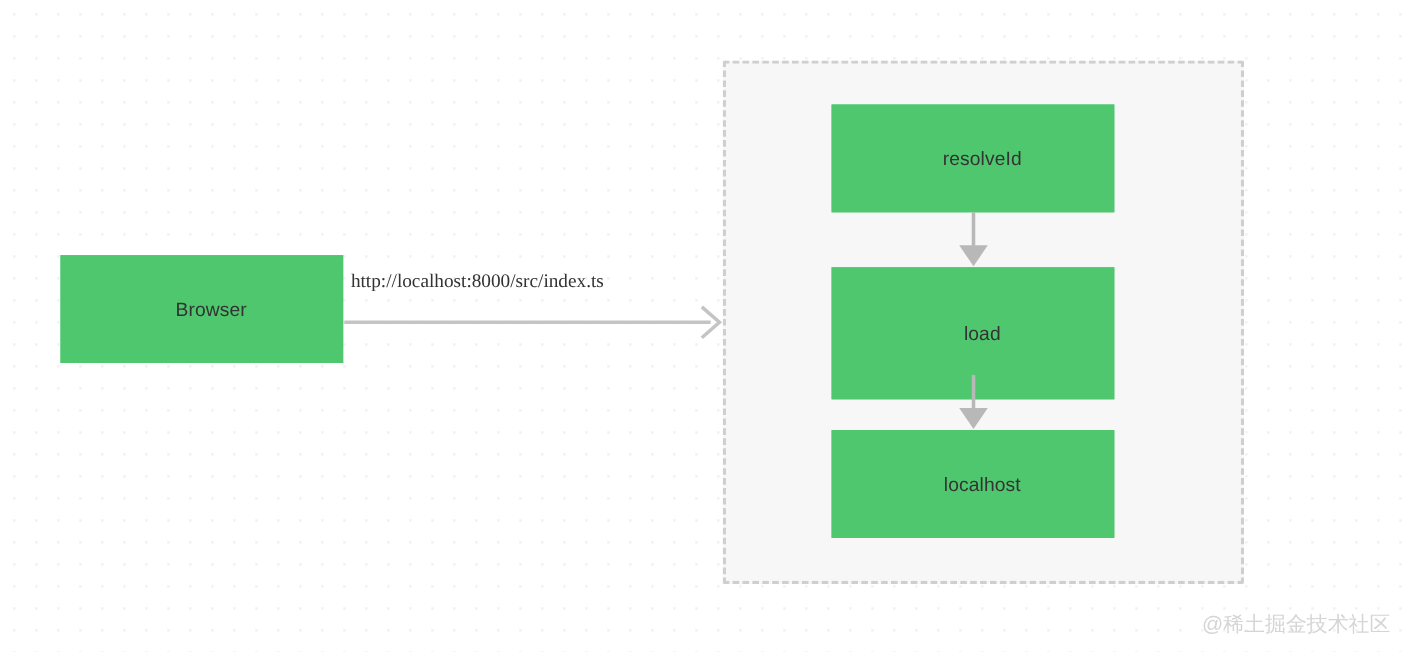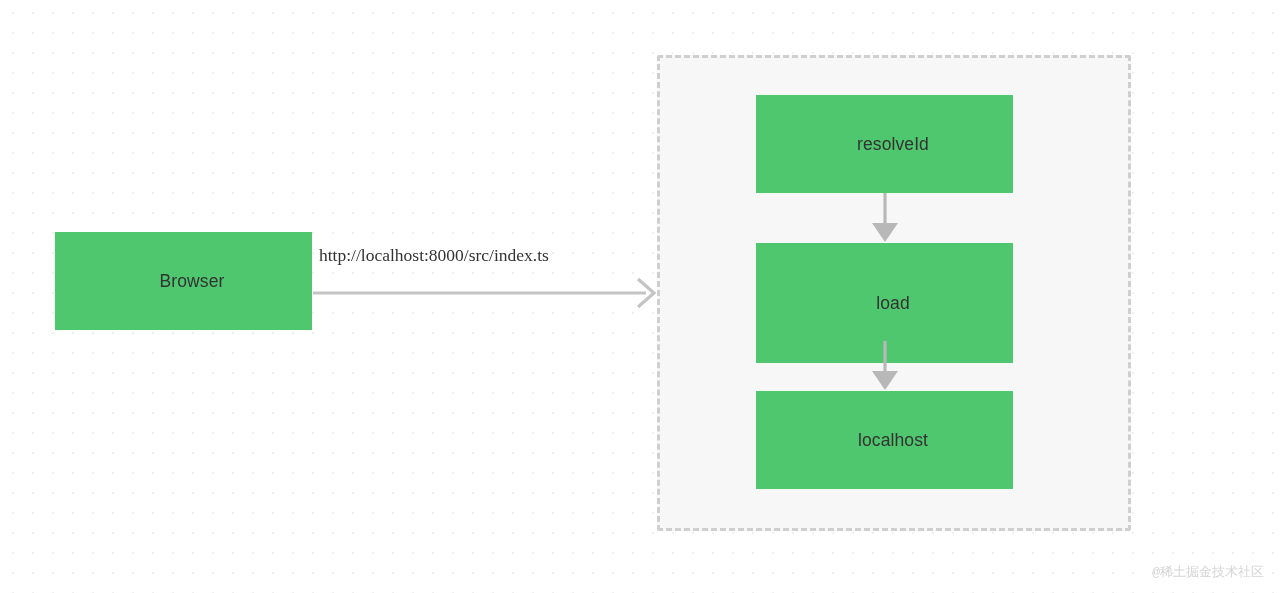--- a/index.html
+++ b/index.html
@@ -90,23 +90,23 @@
     pointer-events: none;
   }
   #arrow-resolveid-load { top: 192px; }
   #arrow-load-transform { top: 340px; }
 
   
   .watermark {
     position: absolute;
     right: 16px;
     bottom: 12px;
-    font-size: 13px;
+    font-size: 19px;
     color: #d5d5d5;
-    font-family: Liberation Mono, monospace;
+    font-family: Liberation Sans, sans-serif;
     white-space: nowrap;
     user-select: none;
   }
 </style>
 </head>
 <body>
 
 <div id="canvas">
 
   <div class="group-box"></div>

